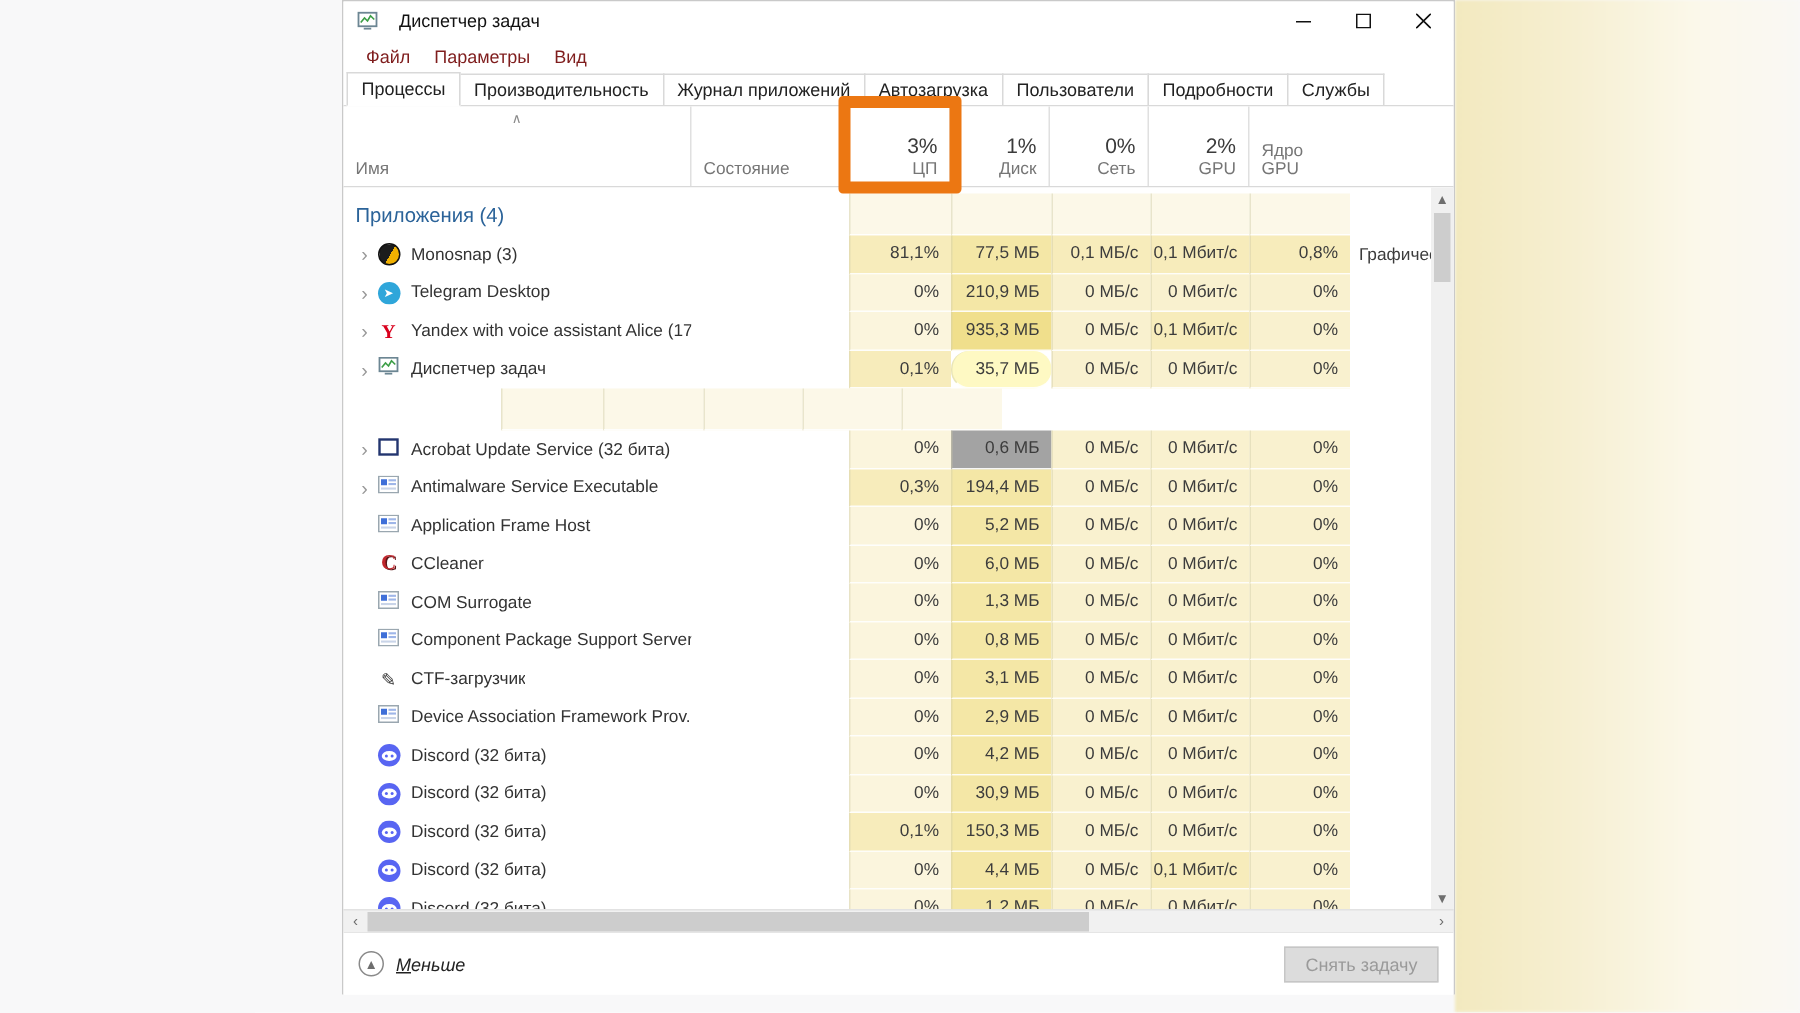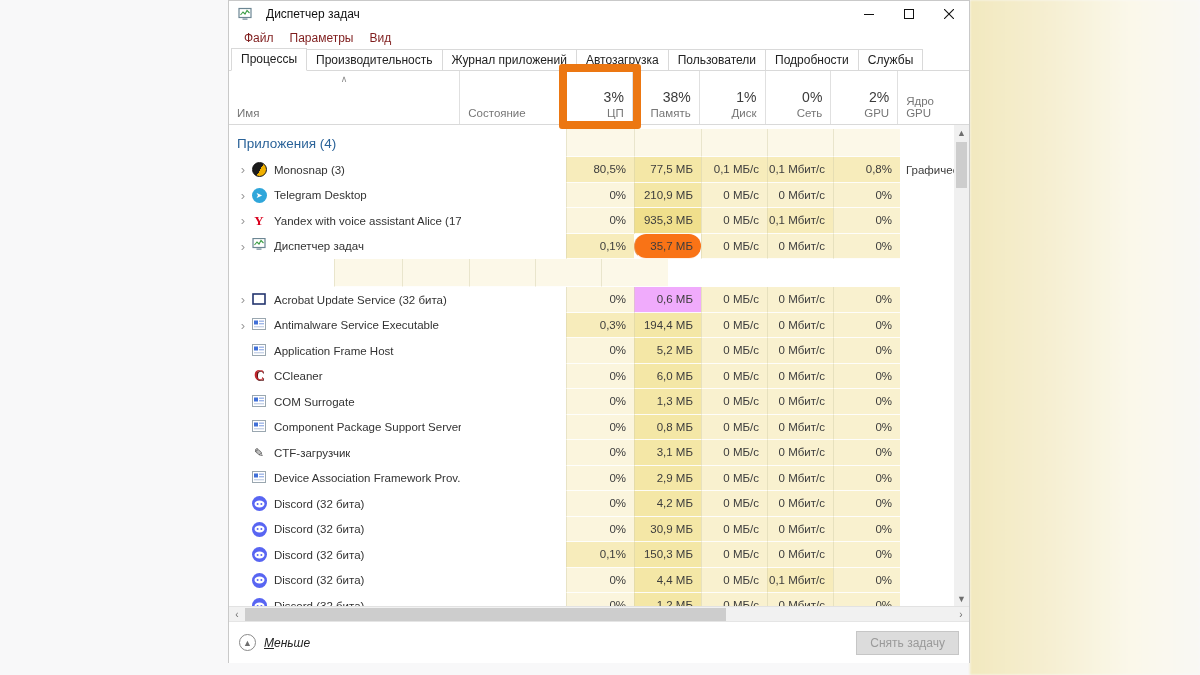--- a/index.html
+++ b/index.html
@@ -159,24 +159,20 @@
         <span class="sort-caret">∧</span>
         <span class="lbl lbl-left">Имя</span>
       </div>
       <div class="th col-status">
         <span class="lbl lbl-left">Состояние</span>
       </div>
       <div class="th col-cpu">
         <span class="pct">3%</span>
           <span class="lbl">ЦП</span>
       </div>
-      <div class="th col-mem">
-        <span class="pct">38%</span>
-          <span class="lbl">Память</span>
-      </div>
       <div class="th col-disk">
         <span class="pct">1%</span>
           <span class="lbl">Диск</span>
       </div>
       <div class="th col-net">
         <span class="pct">0%</span>
           <span class="lbl">Сеть</span>
       </div>
       <div class="th col-gpu">
         <span class="pct">2%</span>
@@ -206,21 +202,21 @@
             <div class="cell col-name">
               <div class="name-wrap">
                 <span class="chev">›</span>
                 <span class="picon">
                   <span class="ic-circle ic-mono"></span>
                 </span>
                 <span class="pname">Monosnap (3)</span>
               </div>
             </div>
             <div class="cell col-status"></div>
-            <div class="cell cell-val col-cpu" style="background: rgb(247, 236, 187);">80,5%</div>
+            <div class="cell cell-val col-cpu" style="background: rgb(247, 236, 187);">81,1%</div>
             <div class="cell cell-val col-mem" style="background: rgb(244, 231, 166);">77,5 МБ</div>
             <div class="cell cell-val col-disk" style="background: rgb(247, 236, 187);">0,1 МБ/с</div>
             <div class="cell cell-val col-net" style="background: rgb(247, 236, 187);">0,1 Мбит/с</div>
             <div class="cell cell-val col-gpu" style="background: rgb(247, 236, 187);">0,8%</div>
             <div class="cell cell-eng col-eng">Графичес</div>
           </div>
           <div class="prow">
             <div class="cell col-name">
               <div class="name-wrap">
                 <span class="chev">›</span>
@@ -265,21 +261,21 @@
                       <rect x="1" y="1.5" width="12" height="9" fill="#fff" stroke="#6c8693" stroke-width="1.2"></rect>
                       <polyline points="2.5,8 5,5 7,7 9,3.5 11.5,6" fill="none" stroke="#3c9e46" stroke-width="1.1"></polyline>
                       <rect x="4.5" y="11.5" width="5" height="1.2" fill="#6c8693"></rect>
                     </svg></span>
                 </span>
                 <span class="pname">Диспетчер задач</span>
               </div>
             </div>
             <div class="cell col-status"></div>
             <div class="cell cell-val col-cpu" style="background: rgb(247, 236, 187);">0,1%</div>
-            <div class="cell cell-val col-mem" style="background: #f97316; border-radius: 12px;">35,7 МБ</div>
+            <div class="cell cell-val col-mem" style="background: #fef9c3; border-radius: 12px;">35,7 МБ</div>
             <div class="cell cell-val col-disk" style="background: rgb(249, 241, 207);">0 МБ/с</div>
             <div class="cell cell-val col-net" style="background: rgb(249, 241, 207);">0 Мбит/с</div>
             <div class="cell cell-val col-gpu" style="background: rgb(249, 241, 207);">0%</div>
             <div class="cell cell-eng col-eng"></div>
           </div>
           <div class="grow">
             <div class="cell col-status"></div>
             <div class="cell cell-val col-cpu" style="background: rgb(252, 248, 232);"></div>
             <div class="cell cell-val col-mem" style="background: rgb(252, 248, 232);"></div>
             <div class="cell cell-val col-disk" style="background: rgb(252, 248, 232);"></div>
@@ -294,21 +290,21 @@
                 <span class="picon">
                   <span><svg width="14" height="12" viewBox="0 0 14 12">
                       <rect x="1" y="1" width="12" height="10" fill="#fff" stroke="#23356f" stroke-width="1.6"></rect>
                     </svg></span>
                 </span>
                 <span class="pname">Acrobat Update Service (32 бита)</span>
               </div>
             </div>
             <div class="cell col-status"></div>
             <div class="cell cell-val col-cpu" style="background: rgb(251, 245, 221);">0%</div>
-            <div class="cell cell-val col-mem" style="background: #f0abfc;">0,6 МБ</div>
+            <div class="cell cell-val col-mem" style="background: #a3a3a3;">0,6 МБ</div>
             <div class="cell cell-val col-disk" style="background: rgb(249, 241, 207);">0 МБ/с</div>
             <div class="cell cell-val col-net" style="background: rgb(249, 241, 207);">0 Мбит/с</div>
             <div class="cell cell-val col-gpu" style="background: rgb(249, 241, 207);">0%</div>
             <div class="cell cell-eng col-eng"></div>
           </div>
           <div class="prow">
             <div class="cell col-name">
               <div class="name-wrap">
                 <span class="chev">›</span>
                 <span class="picon">

